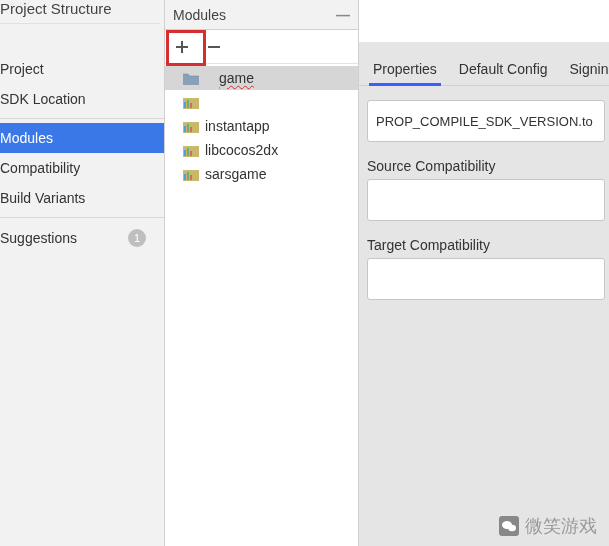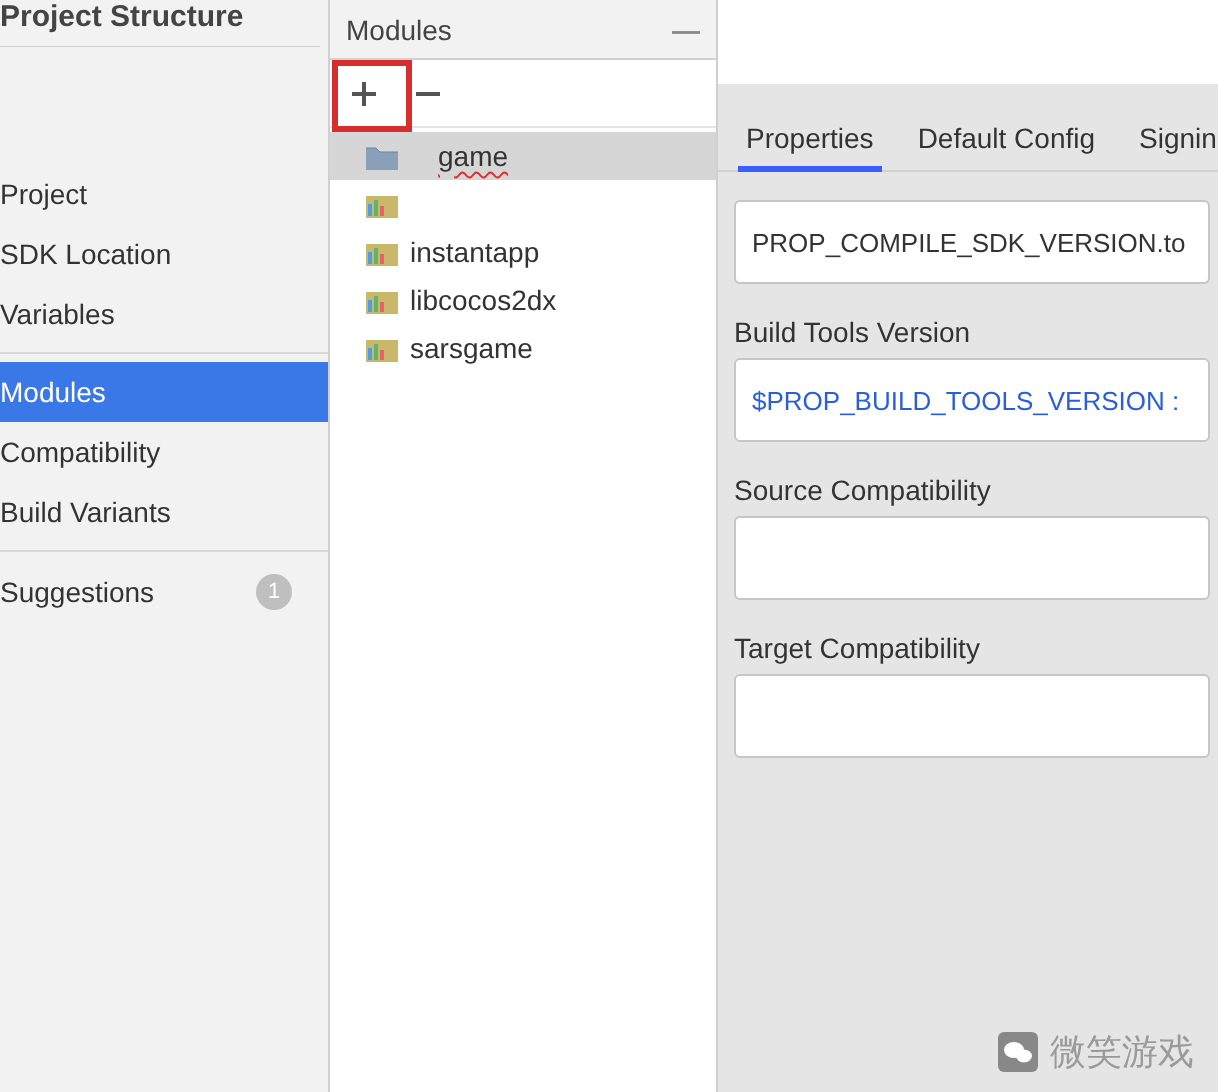--- a/index.html
+++ b/index.html
@@ -16,26 +16,26 @@
   .left-panel {
     position: absolute;
     left: 0; top: 0;
     width: 165px;
     height: 546px;
     background: #f2f2f2;
     border-right: 1px solid #d0d0d0;
   }
   .left-title {
     font-size: 15px;
-    font-weight: 700;
+    font-weight: 400;
     padding: 0 10px 6px 0;
     color: #444;
   }
   .left-nav {
-    margin-top: 58px;
+    margin-top: 30px;
   }
   .left-item {
     padding: 7px 10px 7px 0;
     font-size: 14px;
     cursor: pointer;
     display: flex;
     align-items: center;
     justify-content: space-between;
   }
   .left-item.selected {
@@ -231,23 +231,20 @@
   <div class="left-title">Project Structure</div>
   <svg width="160" height="1" style="display:block">
       <line x1="0" y1="0" x2="160" y2="0" stroke="#d0d0d0"></line>
     </svg>
   <div class="left-nav">
     <div class="left-item">
         <span>Project</span>
       </div>
     <div class="left-item">
         <span>SDK Location</span>
-      </div>
-    <div class="left-item">
-        <span>Variables</span>
       </div>
     <div class="left-divider"></div>
     <div class="left-item selected">
         <span>Modules</span>
       </div>
     <div class="left-item">
         <span>Compatibility</span>
       </div>
     <div class="left-item">
         <span>Build Variants</span>
@@ -341,26 +338,20 @@
     <div class="tab">Default Config</div>
     <div class="tab">Signing</div>
   </div>
   <div class="form">
     <div class="field">
       <div class="field-input">
           <span>PROP_COMPILE_SDK_VERSION.to</span>
         </div>
     </div>
     <div class="field">
-      <div class="field-label">Build Tools Version</div>
-      <div class="field-input blue-text">
-          <span>$PROP_BUILD_TOOLS_VERSION :</span>
-        </div>
-    </div>
-    <div class="field">
       <div class="field-label">Source Compatibility</div>
       <div class="field-input">
           <span></span>
         </div>
     </div>
     <div class="field">
       <div class="field-label">Target Compatibility</div>
       <div class="field-input">
           <span></span>
         </div>

